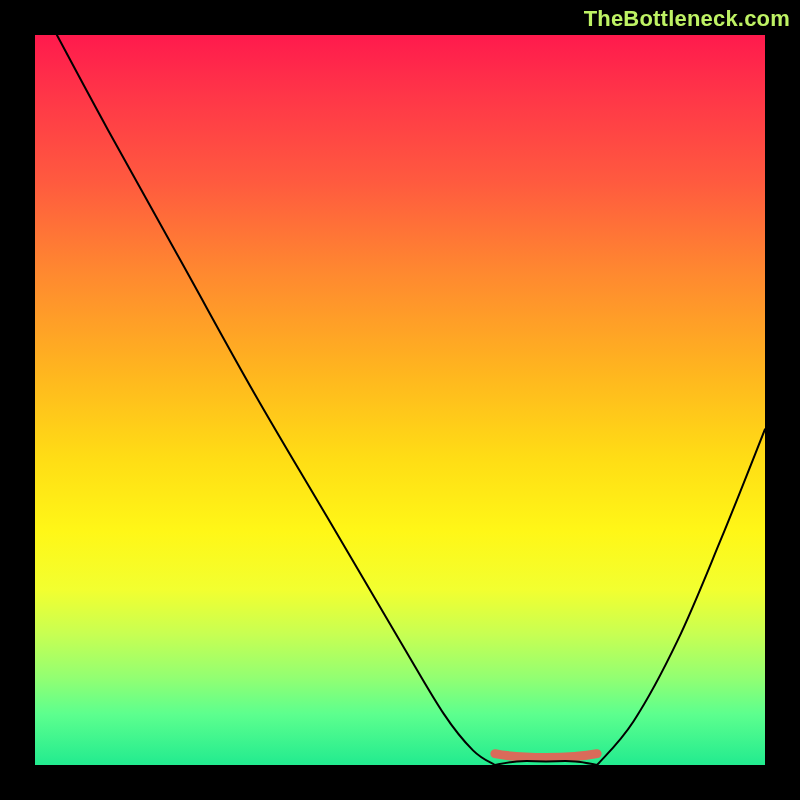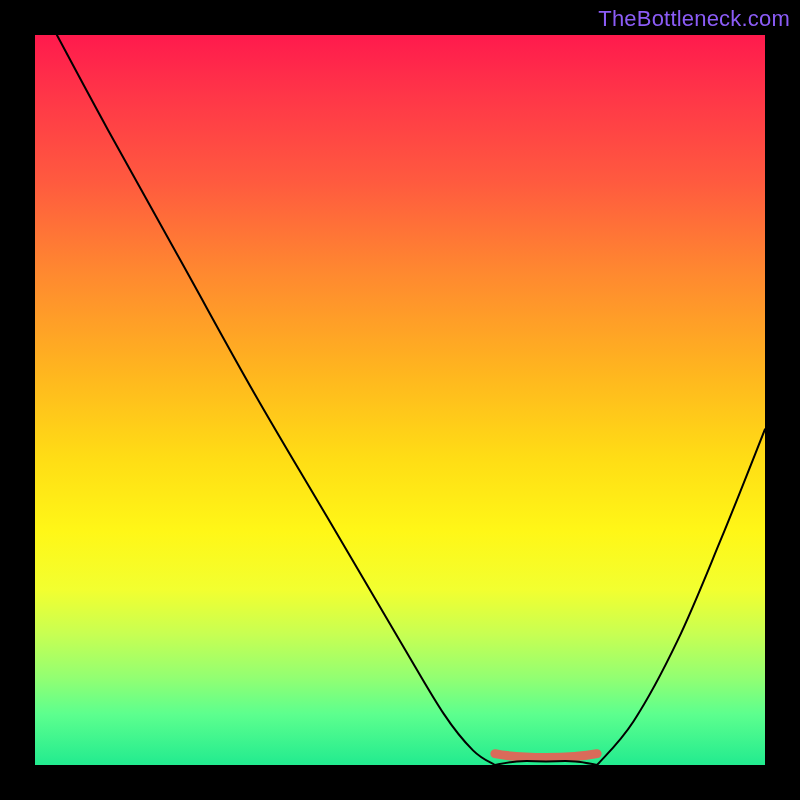--- a/index.html
+++ b/index.html
@@ -14,23 +14,23 @@
   .frame {
     position: relative;
     width: 800px;
     height: 800px;
     background: #000;
   }
   .watermark {
     position: absolute;
     top: 6px;
     right: 10px;
-    color: #8b5cf6;
+    color: #bef264;
     font-size: 22px;
-    font-weight: 400;
+    font-weight: 700;
     letter-spacing: 0.2px;
     z-index: 50;
   }
   .plot {
     position: absolute;
     left: 35px;
     top: 35px;
     width: 730px;
     height: 730px;
     overflow: hidden;

